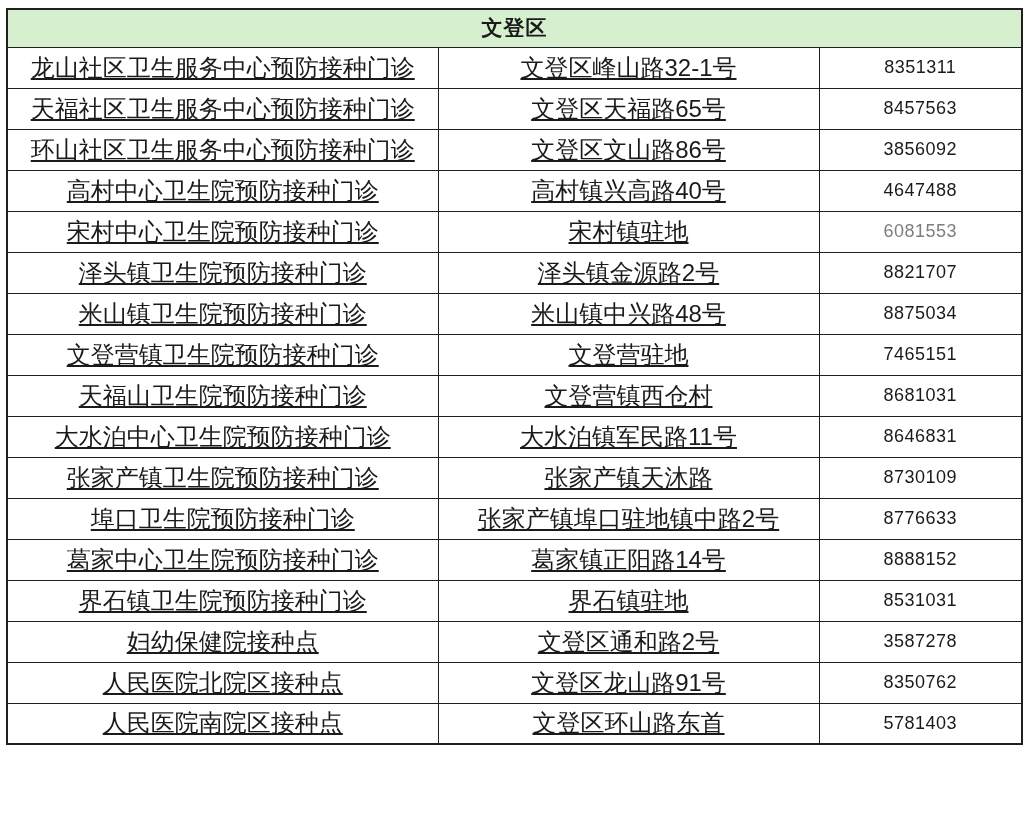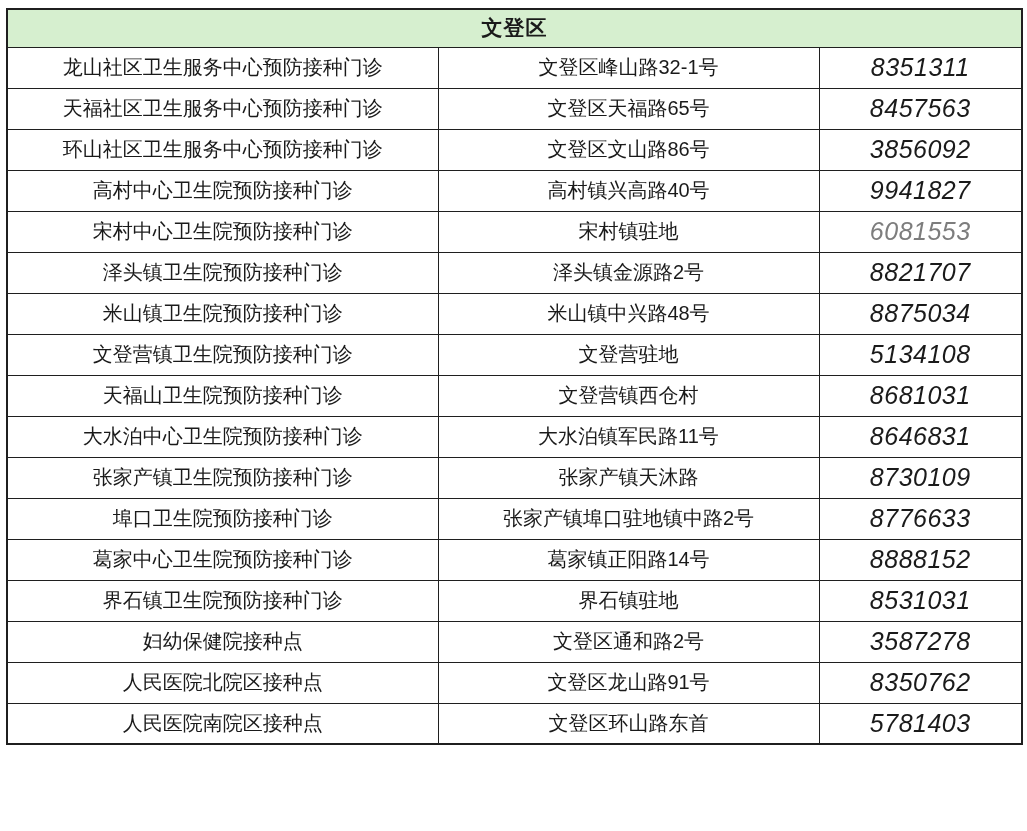--- a/index.html
+++ b/index.html
@@ -38,28 +38,28 @@
   }
   th.district-header {
     background: var(--header-bg);
     height: 38px;
     font-size: 21px;
     font-weight: bold;
     letter-spacing: 1px;
   }
   td.cell-name, td.cell-address {
     height: 41px;
-    font-size: 20px;
+    font-size: 24px;
     font-weight: normal;
+    text-decoration: underline;
   }
   td.cell-phone {
     height: 41px;
-    font-size: 25px;
+    font-size: 18px;
     letter-spacing: 0.5px;
-    font-style: italic;
   }
   td.cell-phone.muted {
     color: var(--muted-color);
   }
 </style>
 </head>
 <body>
 
 <div class="page">
   <table class="clinic-table">
@@ -86,41 +86,41 @@
     <td class="cell-phone">8457563</td>
   </tr>
         <tr>
     <td class="cell-name">环山社区卫生服务中心预防接种门诊</td>
     <td class="cell-address">文登区文山路86号</td>
     <td class="cell-phone">3856092</td>
   </tr>
         <tr>
     <td class="cell-name">高村中心卫生院预防接种门诊</td>
     <td class="cell-address">高村镇兴高路40号</td>
-    <td class="cell-phone">9941827</td>
+    <td class="cell-phone">4647488</td>
   </tr>
         <tr>
     <td class="cell-name">宋村中心卫生院预防接种门诊</td>
     <td class="cell-address">宋村镇驻地</td>
     <td class="cell-phone muted">6081553</td>
   </tr>
         <tr>
     <td class="cell-name">泽头镇卫生院预防接种门诊</td>
     <td class="cell-address">泽头镇金源路2号</td>
     <td class="cell-phone">8821707</td>
   </tr>
         <tr>
     <td class="cell-name">米山镇卫生院预防接种门诊</td>
     <td class="cell-address">米山镇中兴路48号</td>
     <td class="cell-phone">8875034</td>
   </tr>
         <tr>
     <td class="cell-name">文登营镇卫生院预防接种门诊</td>
     <td class="cell-address">文登营驻地</td>
-    <td class="cell-phone">5134108</td>
+    <td class="cell-phone">7465151</td>
   </tr>
         <tr>
     <td class="cell-name">天福山卫生院预防接种门诊</td>
     <td class="cell-address">文登营镇西仓村</td>
     <td class="cell-phone">8681031</td>
   </tr>
         <tr>
     <td class="cell-name">大水泊中心卫生院预防接种门诊</td>
     <td class="cell-address">大水泊镇军民路11号</td>
     <td class="cell-phone">8646831</td>

